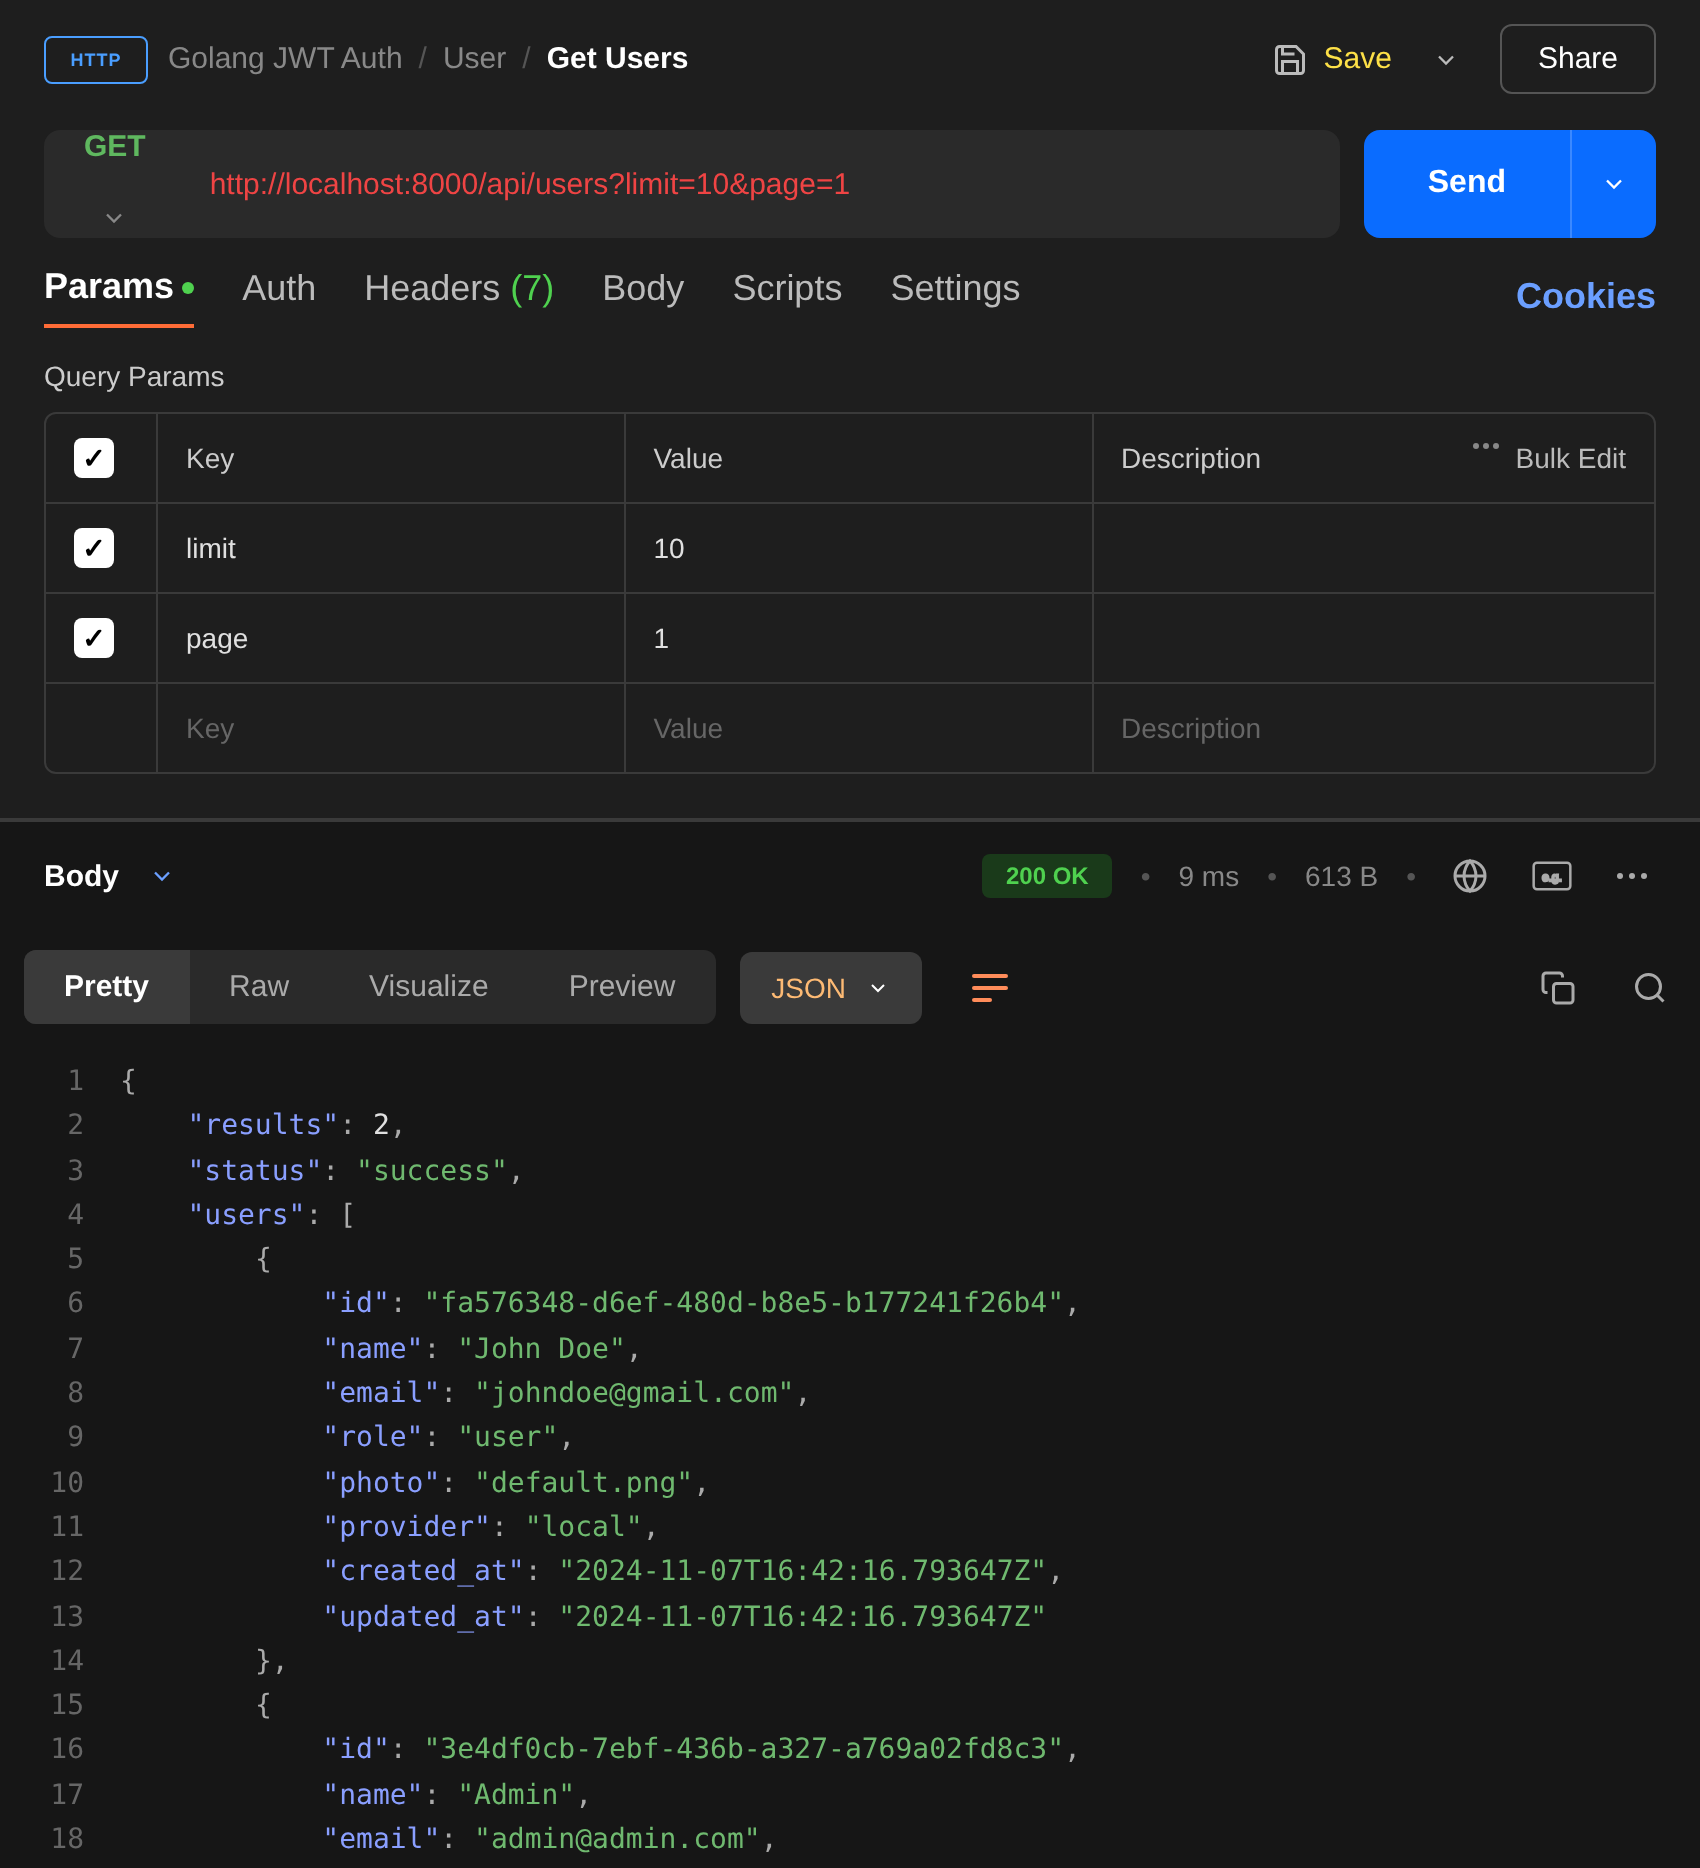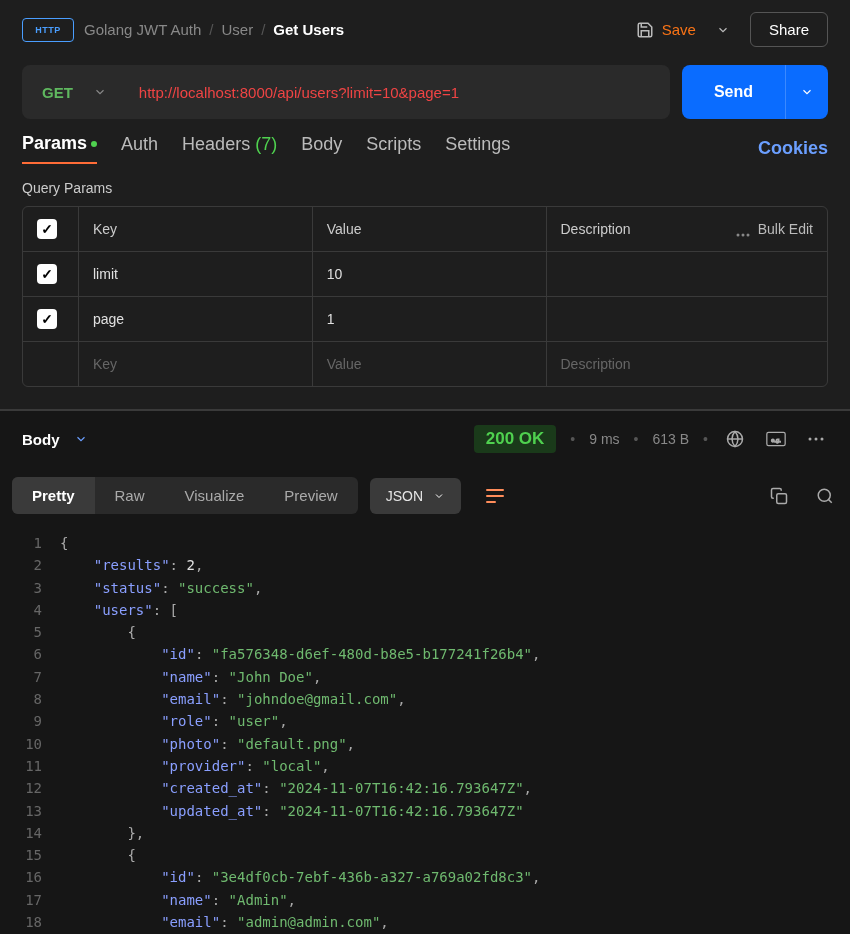--- a/index.html
+++ b/index.html
@@ -3,59 +3,59 @@
 <meta charset="utf-8">
 <style>
 * { box-sizing: border-box; margin: 0; padding: 0; }
 body { background: #1e1e1e; color: #e0e0e0; font-family: -apple-system, BlinkMacSystemFont, "Segoe UI", sans-serif; font-size: 14px; width: 850px; }
 .topbar { display: flex; align-items: center; padding: 12px 22px; gap: 10px; }
 .http-badge { width: 52px; height: 24px; border: 1.5px solid #4a9eff; border-radius: 4px; display: flex; align-items: center; justify-content: center; color: #4a9eff; font-size: 9px; font-weight: 600; letter-spacing: 0.5px; }
 .breadcrumb { display: flex; align-items: center; gap: 8px; color: #888; font-size: 15px; }
 .breadcrumb .sep { color: #555; }
 .breadcrumb .current { color: #fff; font-weight: 600; }
 .topbar-right { margin-left: auto; display: flex; align-items: center; gap: 12px; }
-.save-btn { display: flex; align-items: center; gap: 8px; color: #f97316; cursor: pointer; font-size: 15px; }
+.save-btn { display: flex; align-items: center; gap: 8px; color: #fde047; cursor: pointer; font-size: 15px; }
 .chevron-btn { color: #bbb; padding: 4px 8px; cursor: pointer; }
 .share-btn { border: 1px solid #555; background: transparent; color: #fff; padding: 8px 18px; border-radius: 6px; font-size: 15px; cursor: pointer; }
 .url-row { display: flex; padding: 0 22px; gap: 12px; margin-top: 6px; }
 .method-url { display: flex; flex: 1; background: #2a2a2a; border-radius: 8px; overflow: hidden; }
-.method-select { display: flex; align-items: center; gap: 20px; padding: 0 20px; color: #5fb85f; font-weight: 700; font-size: 15px; cursor: pointer; }
+.method-select { display: flex; align-items: center; gap: 20px; padding: 0 20px; color: #5fb85f; font-weight: 700; font-size: 15px; cursor: pointer; flex-direction: column; }
 .url-input { flex: 1; background: transparent; border: none; color: #ef4444; font-size: 15px; padding: 18px 12px; outline: none; }
 .send-btn-group { display: flex; }
 .send-btn { background: #0a6cff; color: #fff; border: none; padding: 18px 32px; font-size: 16px; font-weight: 600; border-radius: 8px 0 0 8px; cursor: pointer; }
 .send-chevron { background: #0a6cff; color: #fff; border: none; border-left: 1px solid rgba(255,255,255,0.2); padding: 0 14px; border-radius: 0 8px 8px 0; cursor: pointer; }
 .tabs { display: flex; align-items: center; padding: 14px 22px 6px; gap: 24px; font-size: 18px; }
 .tab { color: #bbb; cursor: pointer; padding-bottom: 8px; }
 .tab.active { color: #fff; font-weight: 600; border-bottom: 2px solid #ff6c37; }
 .tab .dot { display:inline-block; width:6px; height:6px; background:#4fd14f; border-radius:50%; margin-left:4px; vertical-align: middle;}
 .tab .count { color: #4fd14f; }
 .cookies-link { margin-left:auto; color:#6b9fff; font-weight:600; cursor:pointer; }
 .section-title { padding: 10px 22px; color: #ccc; font-size: 14px; }
 .params-table { margin: 0 22px; border: 1px solid #3a3a3a; border-radius: 6px; overflow: hidden; }
 .params-row { display: grid; grid-template-columns: 56px 1fr 1fr 1.2fr; border-bottom: 1px solid #3a3a3a; }
 .params-row:last-child { border-bottom: none; }
 .params-row > div { padding: 12px 14px; border-right: 1px solid #3a3a3a; display:flex; align-items:center; }
 .params-row > div:last-child { border-right: none; }
 .params-header { color:#ccc; font-weight:500; }
 .params-header .desc-head { display:flex; gap:16px; align-items:center; width:100%; }
-.params-header .bulk { margin-left:auto; display:flex; align-items:flex-end; gap:8px; color:#bbb; cursor:pointer; }
+.params-header .bulk { margin-left:auto; display:flex; align-items:flex-start; gap:8px; color:#bbb; cursor:pointer; }
 .checkbox { width:20px; height:20px; background:#fff; border-radius:4px; display:flex; align-items:center; justify-content:center; color:#000; font-weight:bold; font-size:14px; }
 .checkbox.empty { background:transparent; }
 .placeholder { color:#666; }
 .response-bar { display:flex; align-items:center; padding: 14px 22px; gap:14px; border-top:2px solid #3a3a3a; margin-top:22px; background:#161616; }
 .body-label { font-weight:600; color:#fff; font-size:15px; }
-.status-badge { background:#1a3a1a; color:#4fd14f; padding:4px 12px; border-radius:4px; font-weight:600; font-size:17px; margin-left:auto;}
+.status-badge { background:#1a3a1a; color:#4fd14f; padding:4px 12px; border-radius:4px; font-weight:600; font-size:12px; margin-left:auto;}
 .meta { color:#888; font-size:14px; }
 .meta-sep { color:#555; }
 .icon-btn { color:#aaa; cursor:pointer; padding:4px; }
 .format-tabs { display:flex; align-items:center; padding:10px 12px; gap:0; background:#161616; }
 .format-tab-group { display:flex; background:#2a2a2a; border-radius:6px; overflow:hidden; }
 .format-tab { padding:10px 20px; color:#aaa; cursor:pointer; font-size:15px;text-align:center; }
 .format-tab.active { background:#3a3a3a; color:#fff; font-weight:600; }
-.json-select { margin-left:12px; background:#3a3a3a; padding:10px 16px; border-radius:6px; display:flex; align-items:center; gap:10px; cursor:pointer; color:#e5e5e5; font-weight:500; }
+.json-select { margin-left:12px; background:#3a3a3a; padding:10px 16px; border-radius:6px; display:flex; align-items:center; gap:10px; cursor:pointer; color:#fdba74; font-weight:500; }
 .wrap-btn { margin-left:12px; color:#ff8c5a; padding:8px 12px; cursor:pointer; }
 .format-right { margin-left:auto; display:flex; gap:20px; }
 .code-area { background:#161616; padding: 8px 0 20px; font-family: 'Menlo', 'Consolas', monospace; font-size:14px; line-height:22.3px; }
 .code-line { display:flex; }
 .ln { width:60px; text-align:right; color:#666; padding-right:18px; user-select:none; flex-shrink:0; }
 .code { white-space:pre; }
 .k { color:#8a9fff; }
 .s { color:#6fb96f; }
 .n { color:#e0e0e0; }
 .p { color:#aaa; }

